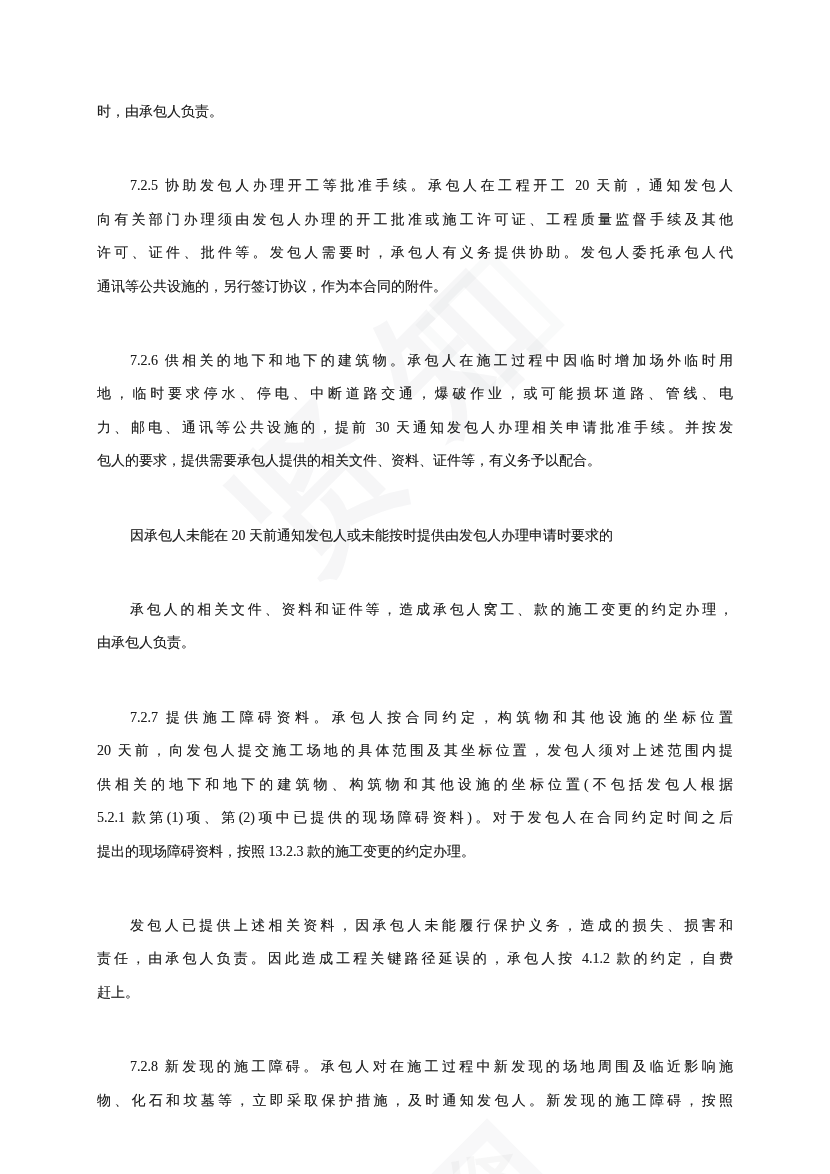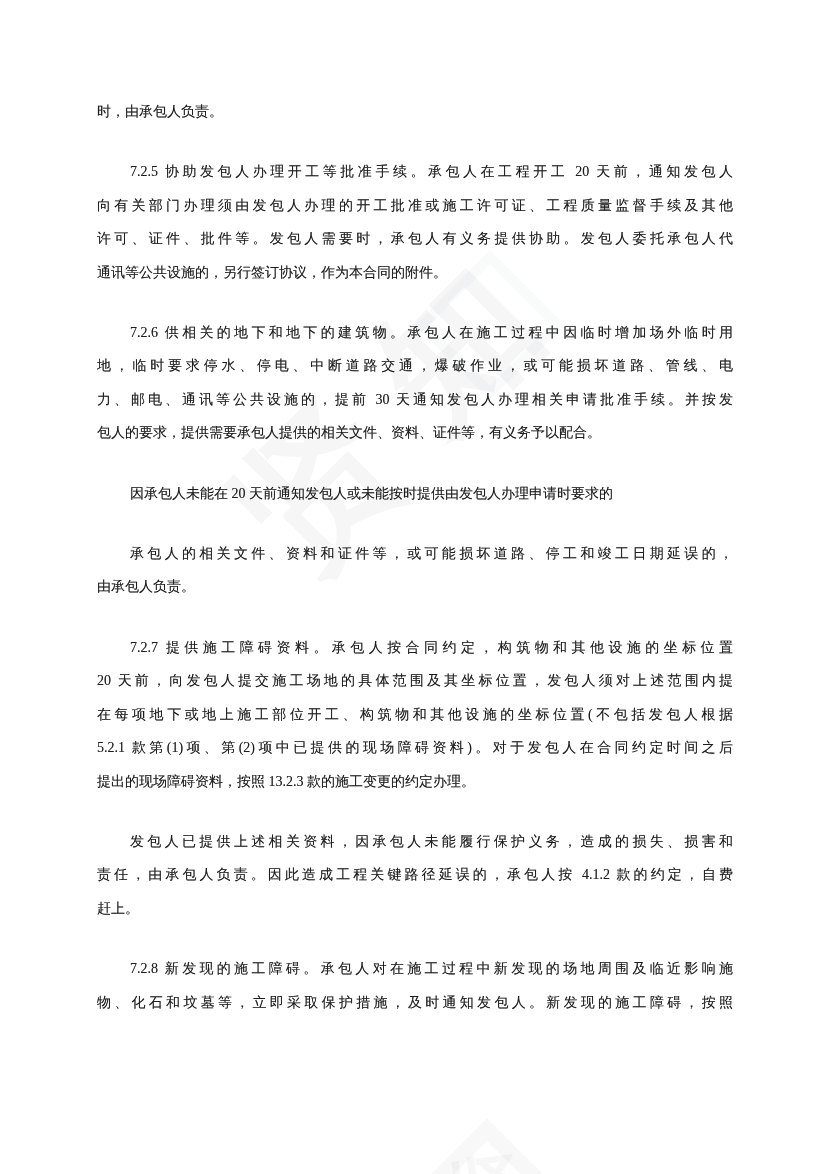--- a/index.html
+++ b/index.html
@@ -77,21 +77,21 @@
   .content {
     position: absolute;
     left: 97px;
     top: 95px;
     width: 636px;
     color: #1d1d1d;
     font-size: 14px;
     text-shadow: 0 0 0.5px rgba(30, 30, 30, 0.45);
   }
   .para {
-    margin-top: 27px;
+    margin-top: 41px;
   }
   .para:first-child {
     margin-top: 0;
   }
   .line {
     line-height: 33.4px;
     min-height: 33.4px;
     white-space: nowrap;
   }
   .line.fill {
@@ -129,27 +129,27 @@
       <div class="para">
         <div class="line fill indent">7.2.6 供相关的地下和地下的建筑物。承包人在施工过程中因临时增加场外临时用</div>
         <div class="line fill">地，临时要求停水、停电、中断道路交通，爆破作业，或可能损坏道路、管线、电</div>
         <div class="line fill">力、邮电、通讯等公共设施的，提前 30 天通知发包人办理相关申请批准手续。并按发</div>
         <div class="line">包人的要求，提供需要承包人提供的相关文件、资料、证件等，有义务予以配合。</div>
       </div>
       <div class="para">
         <div class="line indent">因承包人未能在 20 天前通知发包人或未能按时提供由发包人办理申请时要求的</div>
       </div>
       <div class="para">
-        <div class="line fill indent">承包人的相关文件、资料和证件等，或可能损坏道路、停工和竣工日期延误的，</div>
+        <div class="line fill indent">承包人的相关文件、资料和证件等，造成承包人窝工、款的施工变更的约定办理，</div>
         <div class="line">由承包人负责。</div>
       </div>
       <div class="para">
         <div class="line fill indent">7.2.7 提供施工障碍资料。承包人按合同约定，构筑物和其他设施的坐标位置</div>
         <div class="line fill">20 天前，向发包人提交施工场地的具体范围及其坐标位置，发包人须对上述范围内提</div>
-        <div class="line fill">在每项地下或地上施工部位开工、构筑物和其他设施的坐标位置(不包括发包人根据</div>
+        <div class="line fill">供相关的地下和地下的建筑物、构筑物和其他设施的坐标位置(不包括发包人根据</div>
         <div class="line fill">5.2.1 款第(1)项、第(2)项中已提供的现场障碍资料)。对于发包人在合同约定时间之后</div>
         <div class="line">提出的现场障碍资料，按照 13.2.3 款的施工变更的约定办理。</div>
       </div>
       <div class="para">
         <div class="line fill indent">发包人已提供上述相关资料，因承包人未能履行保护义务，造成的损失、损害和</div>
         <div class="line fill">责任，由承包人负责。因此造成工程关键路径延误的，承包人按 4.1.2 款的约定，自费</div>
         <div class="line">赶上。</div>
       </div>
       <div class="para">
         <div class="line fill indent">7.2.8 新发现的施工障碍。承包人对在施工过程中新发现的场地周围及临近影响施</div>

